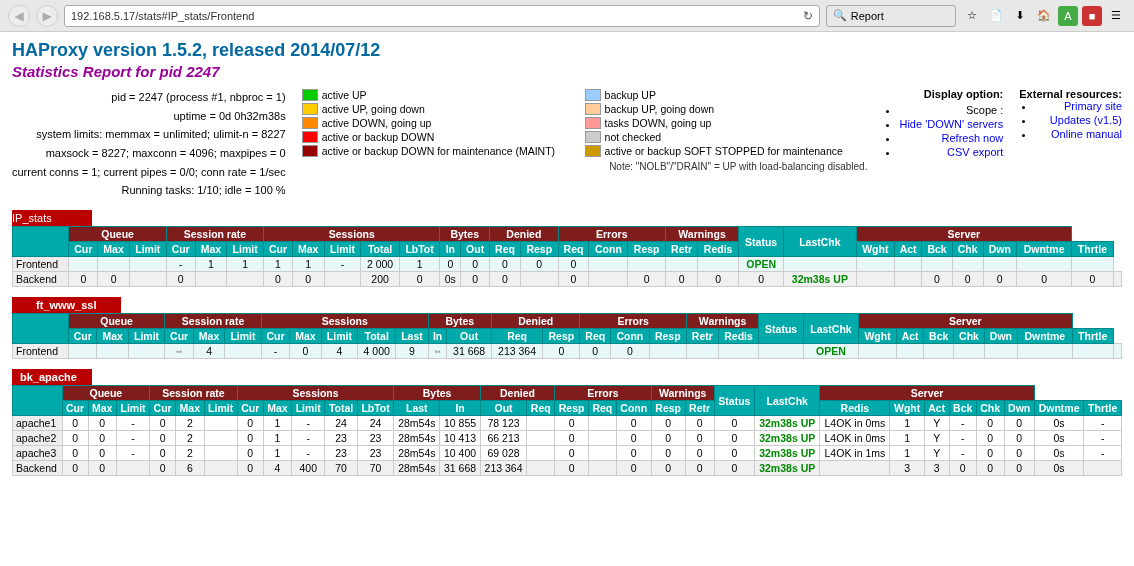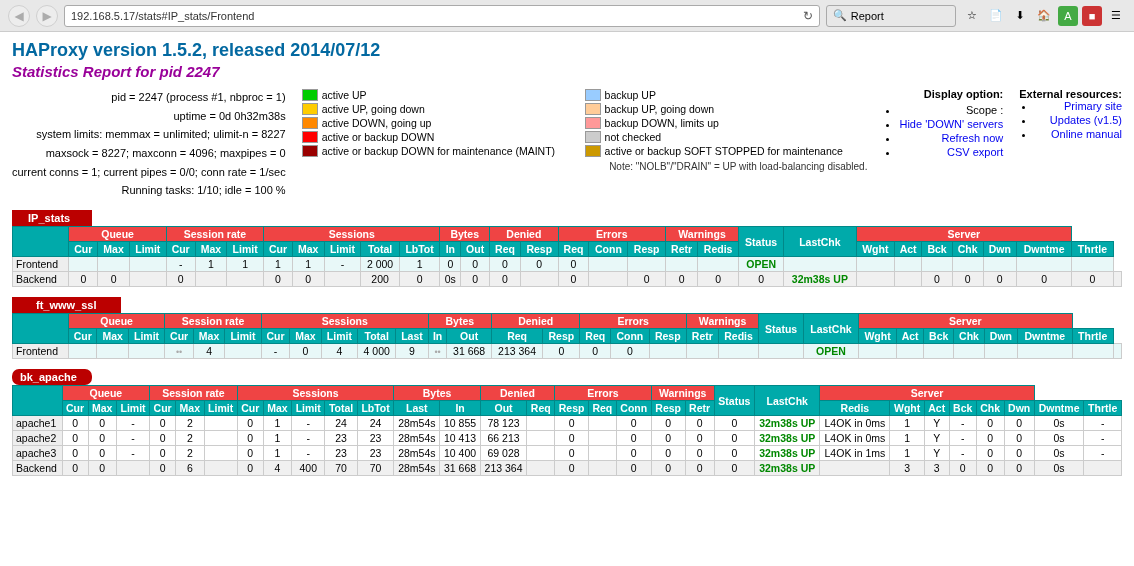--- a/index.html
+++ b/index.html
@@ -97,21 +97,21 @@
     th {
       background: #00aaaa;
       color: #fff;
       padding: 1px 3px;
       text-align: center;
       border: 1px solid #008888;
       font-weight: bold;
       white-space: nowrap;
     }
     th.group-header {
-      background: #ef4444;
+      background: #7f1d1d;
     }
     td {
       padding: 1px 3px;
       border: 1px solid #ccc;
       text-align: center;
       white-space: nowrap;
     }
     td.label-cell {
       text-align: left;
       font-weight: normal;
@@ -184,21 +184,21 @@
         <div class="legend-item">
           <div class="legend-color" style="background:#ffcc99;"></div>
           <span>backup UP, going down</span>
         </div>
         <div class="legend-item">
           <div class="legend-color" style="background:#ff8800;"></div>
           <span>active DOWN, going up</span>
         </div>
         <div class="legend-item">
           <div class="legend-color" style="background:#ff9999;"></div>
-          <span>backup DOWN, limits up</span>
+          <span>tasks DOWN, going up</span>
         </div>
         <div class="legend-item">
           <div class="legend-color" style="background:#ff0000;"></div>
           <span>active or backup DOWN</span>
         </div>
         <div class="legend-item">
           <div class="legend-color" style="background:#cccccc;"></div>
           <span>not checked</span>
         </div>
         <div class="legend-item">
@@ -228,21 +228,21 @@
       <ul>
         <li><a href="#">Primary site</a></li>
         <li><a href="#">Updates (v1.5)</a></li>
         <li><a href="#">Online manual</a></li>
       </ul>
     </div>
 
   </div>
 
   <div class="proxy-section">
-    <div style="background:#b00;color:#fff;font-weight:bold;padding:2px 16px;font-size:11px;display:inline-block;min-width:80px;">IP_stats</div>
+    <div style="background:#b00;color:#fff;font-weight:normal;padding:2px 0;font-size:11px;display:inline-block;min-width:80px;">IP_stats</div>
     <table>
       <thead>
         <tr>
           <th rowspan="2"></th>
           <th colspan="3" class="group-header">Queue</th>
           <th colspan="3" class="group-header">Session rate</th>
           <th colspan="5" class="group-header">Sessions</th>
           <th colspan="2" class="group-header">Bytes</th>
           <th colspan="2" class="group-header">Denied</th>
           <th colspan="3" class="group-header">Errors</th>
@@ -430,21 +430,21 @@
           <td></td>
             <td></td>
             <td></td>
             <td></td>
         </tr>
       </tbody>
     </table>
   </div>
 
   <div class="proxy-section">
-    <div style="background:#b00;color:#fff;font-weight:bold;padding:2px 8px;font-size:11px;display:inline-block;min-width:80px;border-radius:7px;">bk_apache</div>
+    <div style="background:#b00;color:#fff;font-weight:bold;padding:2px 8px;font-size:11px;display:inline-block;min-width:80px;">bk_apache</div>
     <table>
       <thead>
         <tr>
           <th rowspan="2"></th>
           <th colspan="3" class="group-header">Queue</th>
           <th colspan="3" class="group-header">Session rate</th>
           <th colspan="5" class="group-header">Sessions</th>
           <th colspan="2" class="group-header">Bytes</th>
           <th colspan="2" class="group-header">Denied</th>
           <th colspan="3" class="group-header">Errors</th>

